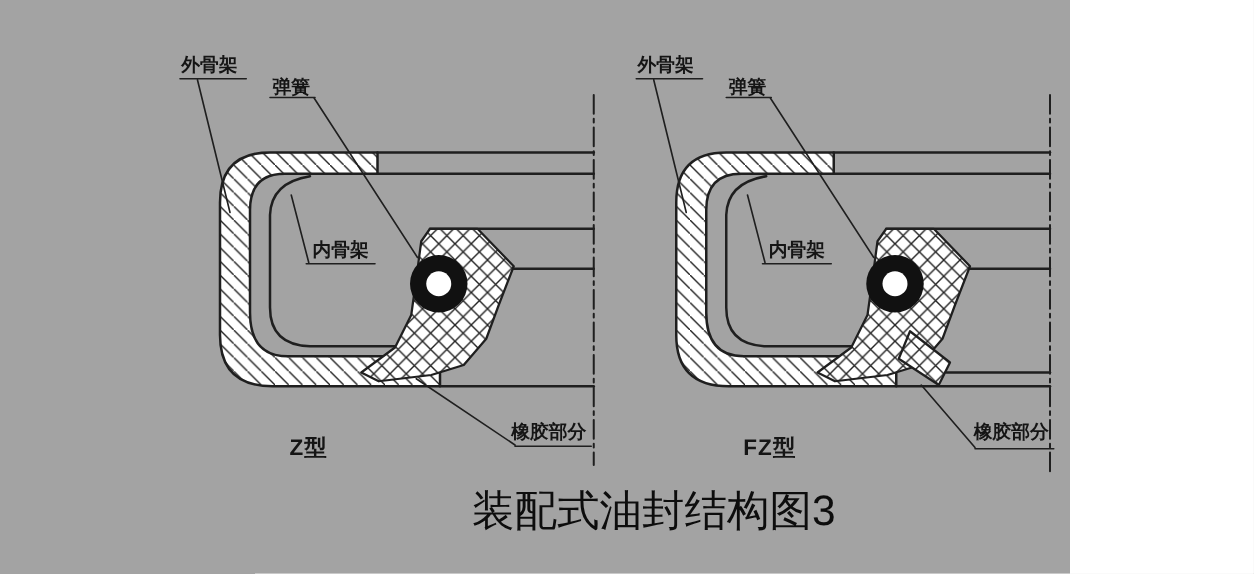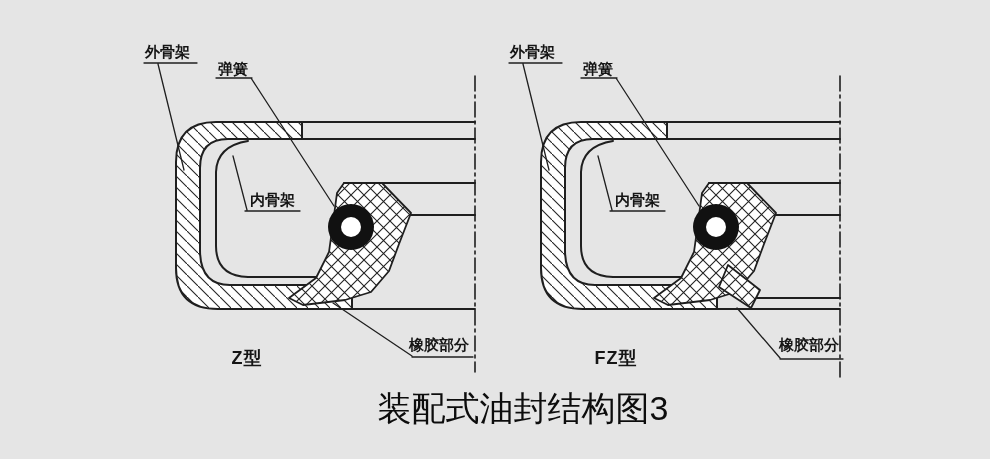--- a/index.html
+++ b/index.html
@@ -1,16 +1,16 @@
 <!DOCTYPE html>
 <html><head>
 <meta charset="utf-8">
 <style>
   html,body{margin:0;padding:0;background:#ffffff;}
-  .stage{position:relative;width:990px;height:459px;background:#e5e5e5;overflow:hidden;
+  .stage{position:relative;width:856px;height:459px;background:#a3a3a3;overflow:hidden;
          font-family:"Liberation Sans", sans-serif;}
   svg{position:absolute;left:0;top:0;}
   text{fill:#151515;}
   .callout{font-size:15px;font-weight:bold;}
   .typelabel{font-size:18px;font-weight:bold;letter-spacing:1px;}
   .figtitle{font-size:34px;font-weight:400;fill:#0d0d0d;}
 </style>
 </head>
 <body>
 

